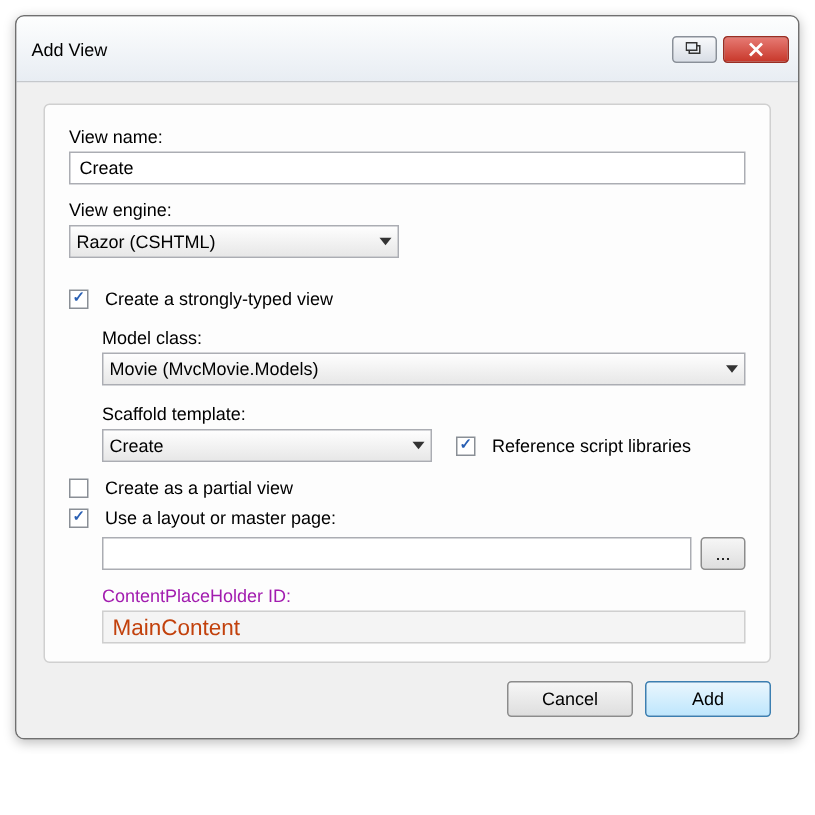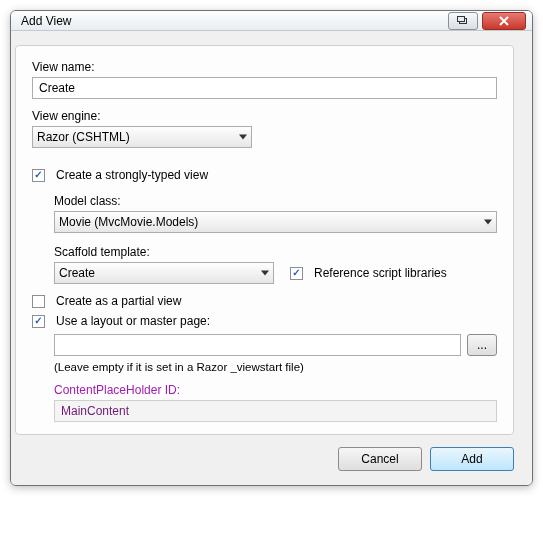--- a/index.html
+++ b/index.html
@@ -1,44 +1,44 @@
 <!DOCTYPE html>
 <html><head>
 <meta charset="utf-8">
 <style>
 * { box-sizing: border-box; margin: 0; padding: 0; }
 body { font-family: "Segoe UI", Tahoma, sans-serif; font-size: 12px; background: #fff; padding: 10px; }
 .window { width: 523px; border: 1px solid #707070; border-radius: 6px; background: linear-gradient(to bottom, #f5f7fa, #eef0f4); box-shadow: 0 2px 8px rgba(0,0,0,0.25); overflow: hidden; }
-.titlebar { height: 20px; background: linear-gradient(to bottom, #fdfefe, #e8edf3); border-bottom: 1px solid #c5c8cc; display: flex; align-items: center; padding: 0 6px 0 10px; }
+.titlebar { height: 44px; background: linear-gradient(to bottom, #fdfefe, #e8edf3); border-bottom: 1px solid #c5c8cc; display: flex; align-items: center; padding: 0 6px 0 10px; }
 .titlebar-text { flex: 1; font-size: 12px; color: #000; }
 .titlebar-btns { display: flex; gap: 4px; }
 .tbtn { width: 30px; height: 18px; border-radius: 3px; display: flex; align-items: center; justify-content: center; font-size: 10px; }
 .tbtn-min { background: linear-gradient(to bottom, #f8f9fb, #d9dee6); border: 1px solid #8a9099; color: #333; }
 .tbtn-close { width: 44px; background: linear-gradient(to bottom, #e67a73, #c8382b); border: 1px solid #9a2d22; color: #fff; font-weight: bold; }
-.content { padding: 14px 18px 14px 4px; background: #f0f0f0; }
+.content { padding: 14px 18px 14px 18px; background: #f0f0f0; }
 .panel { background: #fdfdfd; border: 1px solid #d0d0d0; border-radius: 4px; padding: 14px 16px 12px 16px; }
 .field-label { font-size: 12px; color: #000; margin-bottom: 3px; }
 .text-input { width: 100%; height: 22px; border: 1px solid #abadb3; background: #fff; padding: 2px 6px; font-size: 12px; font-family: inherit; }
 .select { height: 22px; border: 1px solid #abadb3; background: linear-gradient(to bottom, #fefefe, #e7e7e7); padding: 1px 4px; font-size: 12px; font-family: inherit; display: flex; align-items: center; position: relative; }
 .select-arrow { position: absolute; right: 4px; top: 50%; transform: translateY(-50%); width: 0; height: 0; border-left: 4px solid transparent; border-right: 4px solid transparent; border-top: 5px solid #333; }
 .select-full { width: 100%; }
 .select-220 { width: 220px; }
 .row { margin-bottom: 10px; }
 .chk-row { display: flex; align-items: center; gap: 11px; margin-bottom: 6px; }
 .chk { width: 13px; height: 13px; border: 1px solid #8a8f96; background: #fff; display: flex; align-items: center; justify-content: center; }
 .chk.checked::after { content: "✓"; font-size: 10px; color: #2a60b4; font-weight: bold; line-height: 1; }
 .indent { padding-left: 22px; }
 .sub-label { font-size: 12px; color: #000; margin-bottom: 3px; margin-top: 12px; }
 .hrow { display: flex; align-items: center; gap: 16px; }
 .layout-row { display: flex; gap: 6px; align-items: center; }
 .layout-row .text-input { flex: 1; }
 .browse-btn { width: 30px; height: 22px; border: 1px solid #8c8c8c; background: linear-gradient(to bottom,#f6f6f6,#dedede); border-radius: 3px; font-size: 12px; display: flex; align-items: center; justify-content: center; }
 .hint { font-size: 11.5px; color: #000; margin-top: 5px; }
 .disabled-label { font-size: 12px; color: #a21caf; margin-top: 10px; margin-bottom: 3px; }
-.disabled-input { width: 100%; height: 22px; border: 1px solid #cfcfcf; background: #f4f4f4; padding: 2px 6px; font-size: 12px; color: #701a75; font-family: inherit; }
+.disabled-input { width: 100%; height: 22px; border: 1px solid #cfcfcf; background: #f4f4f4; padding: 2px 6px; font-size: 15px; color: #c2410c; font-family: inherit; }
 .footer { display: flex; justify-content: flex-end; gap: 8px; padding-top: 12px; }
 .btn { width: 84px; height: 24px; border-radius: 3px; font-size: 12px; font-family: inherit; display: flex; align-items: center; justify-content: center; }
 .btn-primary { background: linear-gradient(to bottom,#eaf6fd,#bee6fd); border: 1.5px solid #3c7fb1; }
 .btn-default { background: linear-gradient(to bottom,#f6f6f6,#dedede); border: 1px solid #8c8c8c; }
 .sep { height: 10px; }
 </style>
 </head>
 <body>
 
 <div class="window">
@@ -112,21 +112,20 @@
       <div class="chk-row">
         <div class="chk checked"></div>
         <div>Use a layout or master page:</div>
       </div>
 
       <div class="indent">
         <div class="layout-row">
           <input class="text-input" value="" style="">
           <div class="browse-btn">...</div>
         </div>
-        <div class="hint">(Leave empty if it is set in a Razor _viewstart file)</div>
 
         <div class="disabled-label">ContentPlaceHolder ID:</div>
         <input class="disabled-input" disabled="" value="MainContent" style="">
       </div>
 
     </div>
 
     <div class="footer">
       <div class="btn btn-default">Cancel</div>
       <div class="btn btn-primary">Add</div>

